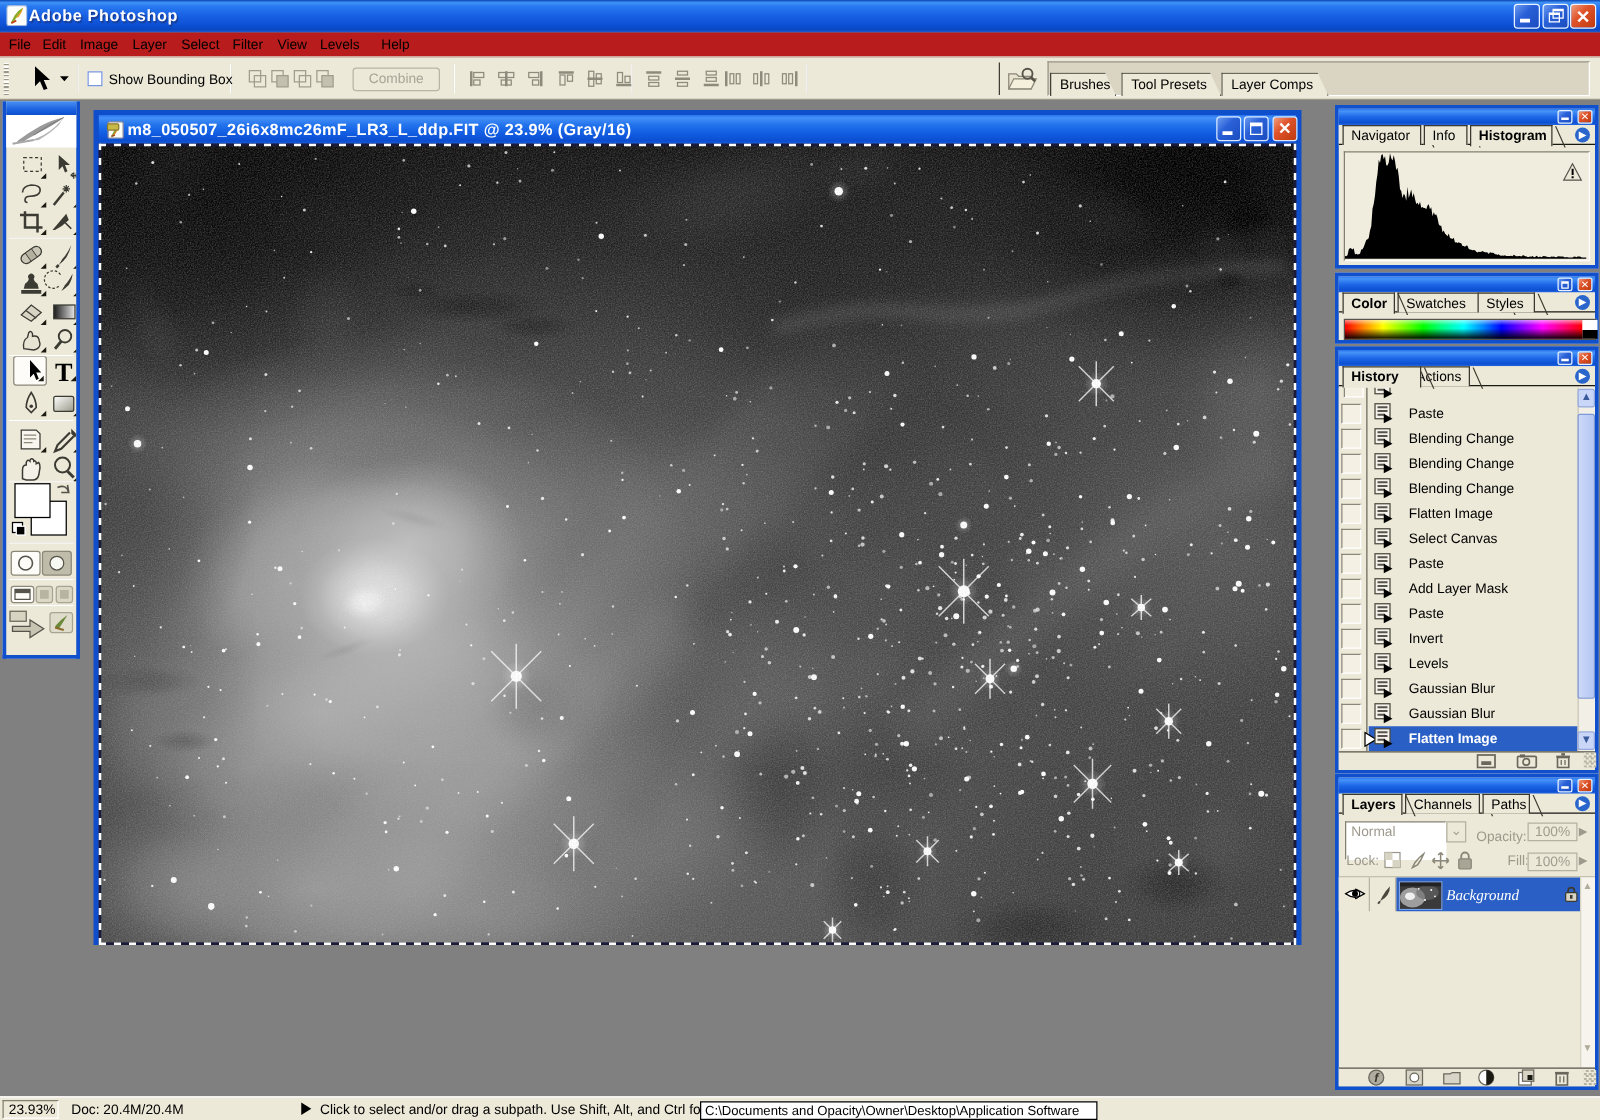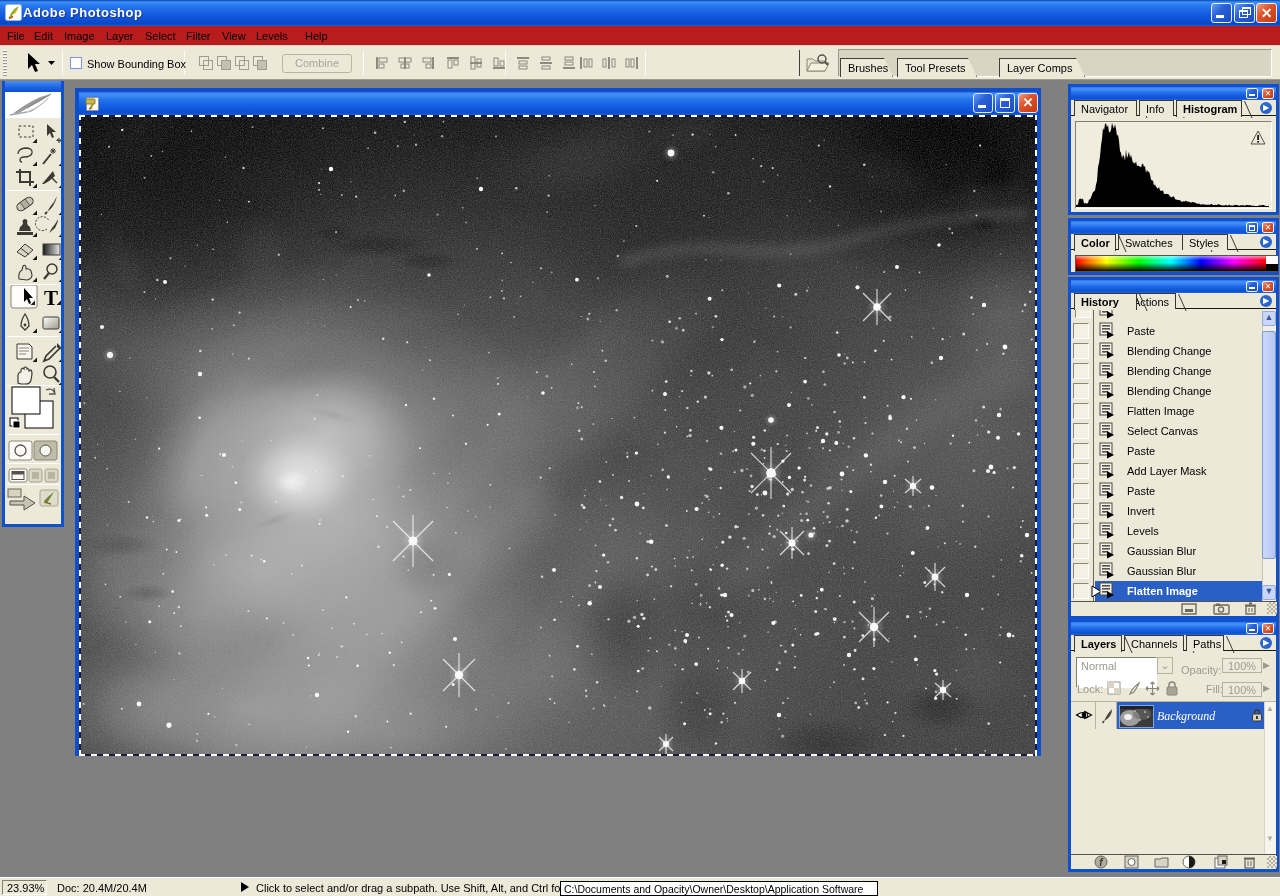--- a/index.html
+++ b/index.html
@@ -166,21 +166,21 @@
     <div class="abs" style="left:799px;top:4px;width:1px;height:26px;background:#403e36"></div>
     <svg class="abs" style="left:805px;top:6px" width="26" height="24">
       <path d="M2,7 L2,19 L20,19 L20,9 L10,9 L8,7 Z" fill="#e8e4d0" stroke="#8a8678"></path>
       <path d="M2,19 L6,11 L24,11 L20,19 Z" fill="#f4f0dc" stroke="#8a8678"></path>
       <circle cx="17" cy="7" r="4" fill="none" stroke="#55534a" stroke-width="1.5"></circle>
       <line x1="20" y1="10" x2="23" y2="13" stroke="#55534a" stroke-width="2"></line>
     </svg>
     <div class="palwell"></div>
     <div class="welltab" style="left:840px;width:53px">Brushes</div>
     <div class="welltab" style="left:897px;width:80px">Tool Presets</div>
-    <div class="welltab" style="left:999px;width:86px">Layer Comps</div>
+    <div class="welltab" style="left:977px;width:86px">Layer Comps</div>
   </div>
 <div class="abs desktop"></div>
 <div class="abs toolbox">
     <div class="tbtop"></div>
     <div class="tblogo"><svg width="56" height="26">
         <path d="M46,2 Q36,4 27,9 Q18,14 10,20 L8,22 L14,21 Q24,15 32,11 Q41,6 46,2 Z" fill="#9a9a9a"></path>
         <path d="M46,2 Q40,10 30,16 Q24,19 18,21 L26,20 Q36,14 42,8 Z" fill="#b4b4b4"></path>
         <path d="M5,23 L22,20" stroke="#a8a8a8" stroke-width="1.6" fill="none"></path>
         <path d="M46,2 Q34,8 22,16" stroke="#787878" stroke-width="0.8" fill="none"></path>
       </svg></div>
@@ -337,20 +337,21 @@
   </div>
 <div class="abs docwin">
     <div class="doctitle">
       <svg class="abs" style="left:6px;top:3px" width="15" height="16">
         <rect x="1.5" y="2.5" width="12" height="13" rx="1" fill="#fdfdf8" stroke="#8a8a9a"></rect>
         <path d="M10,4 Q7,8 5,12 L4,15 L6,14 Q8,10 10,4 Z" fill="#7aa030"></path>
         <path d="M10,4 Q8,9 5.5,13 L7.5,12 Q10,8 10,4 Z" fill="#d88a2a"></path>
         <path d="M4,14 l3,-1" stroke="#b04a1a" stroke-width="1.2"></path>
         <rect x="1" y="4" width="9" height="5" rx="1" fill="#c8b84a" stroke="#8a7a2a"></rect>
       </svg>
+      <span class="abs" style="left:23px;top:4px">m8_050507_26i6x8mc26mF_LR3_L_ddp.FIT @ 23.9% (Gray/16)</span>
       <div class="docbtn btn-blue" style="left:894px">
         <div style="position:absolute;left:4px;bottom:4px;width:8px;height:3px;background:#fff"></div>
       </div>
       <div class="docbtn btn-blue" style="left:916px">
         <div style="position:absolute;left:4px;top:4px;width:10px;height:10px;border:1px solid #fff;border-top-width:3px"></div>
       </div>
       <div class="docbtn btn-red" style="left:939px;color:#fff;font-size:13px;line-height:18px;text-align:center">✕</div>
     </div>
     <div class="canvas"><svg width="956" height="639" viewBox="0 0 956 639">
         <defs>

